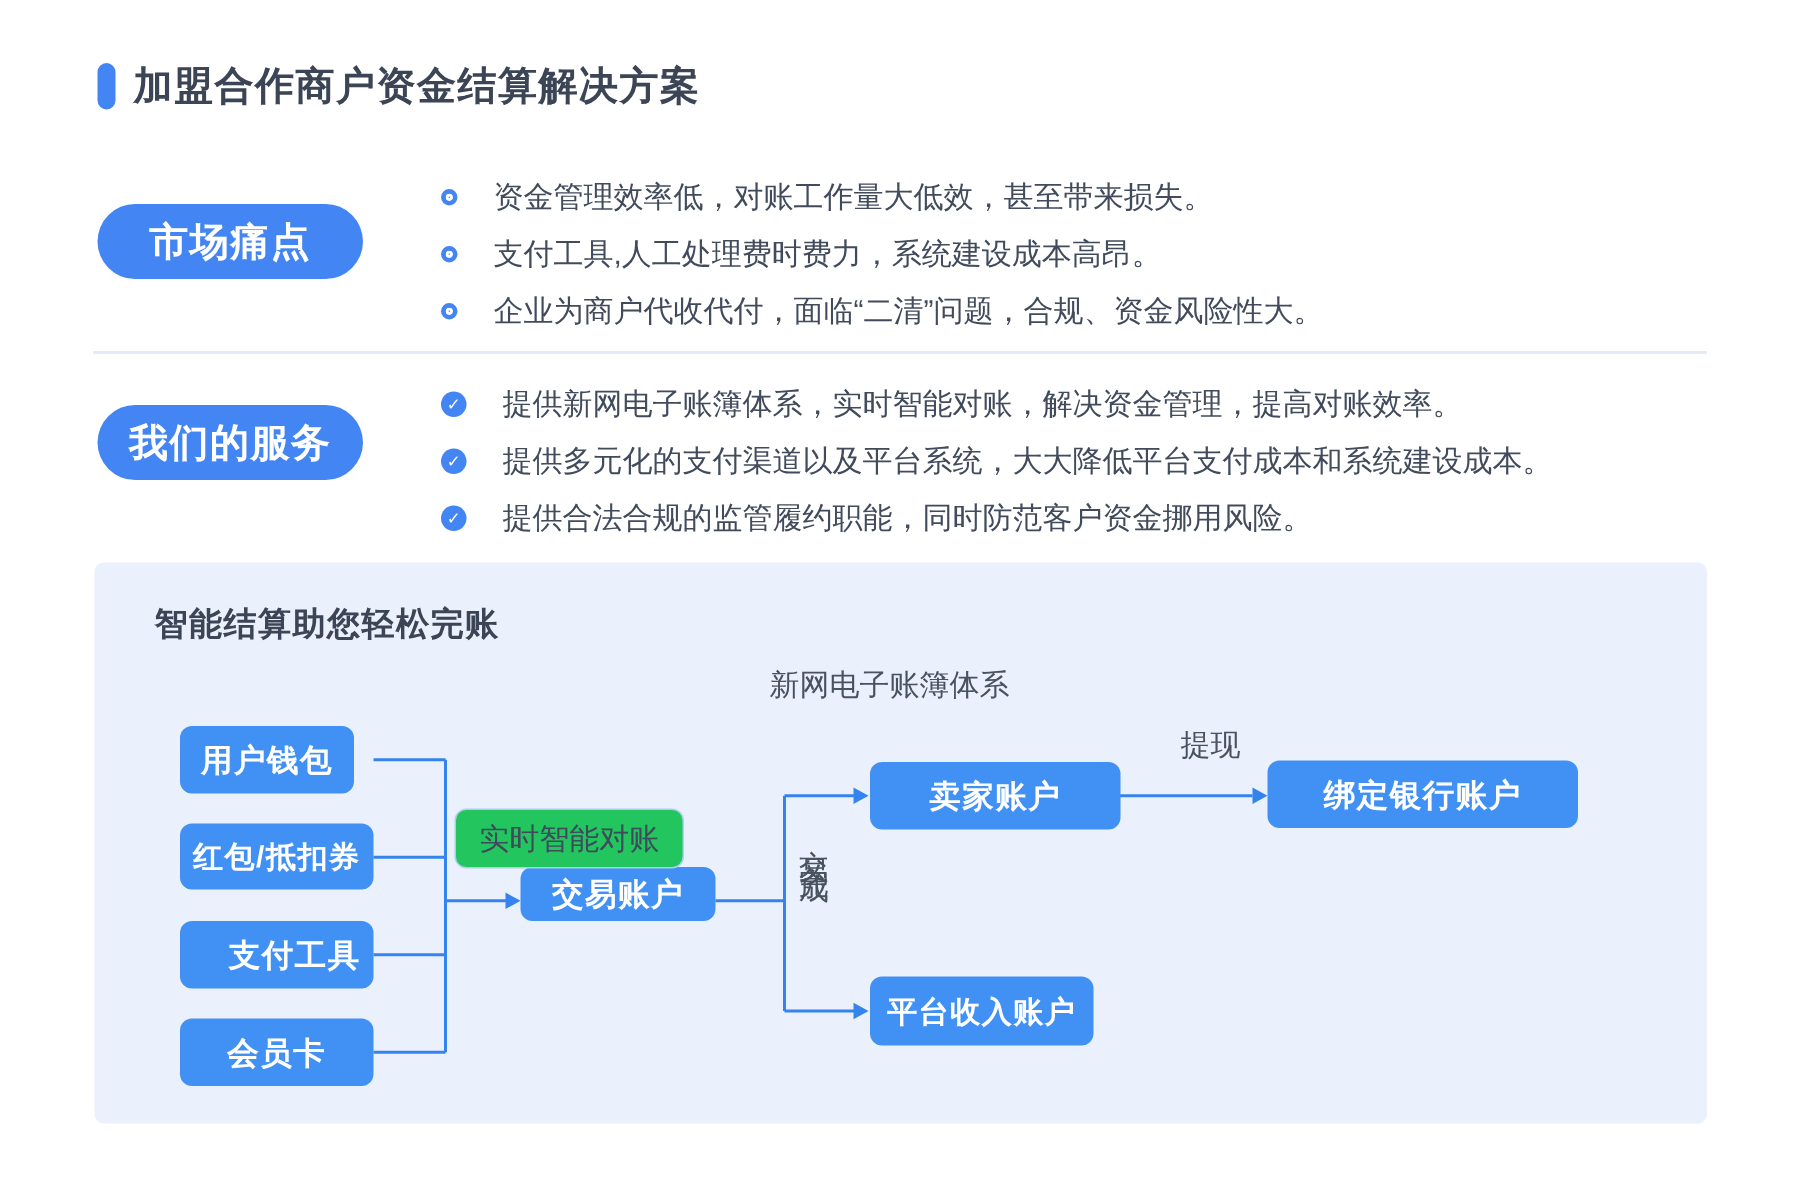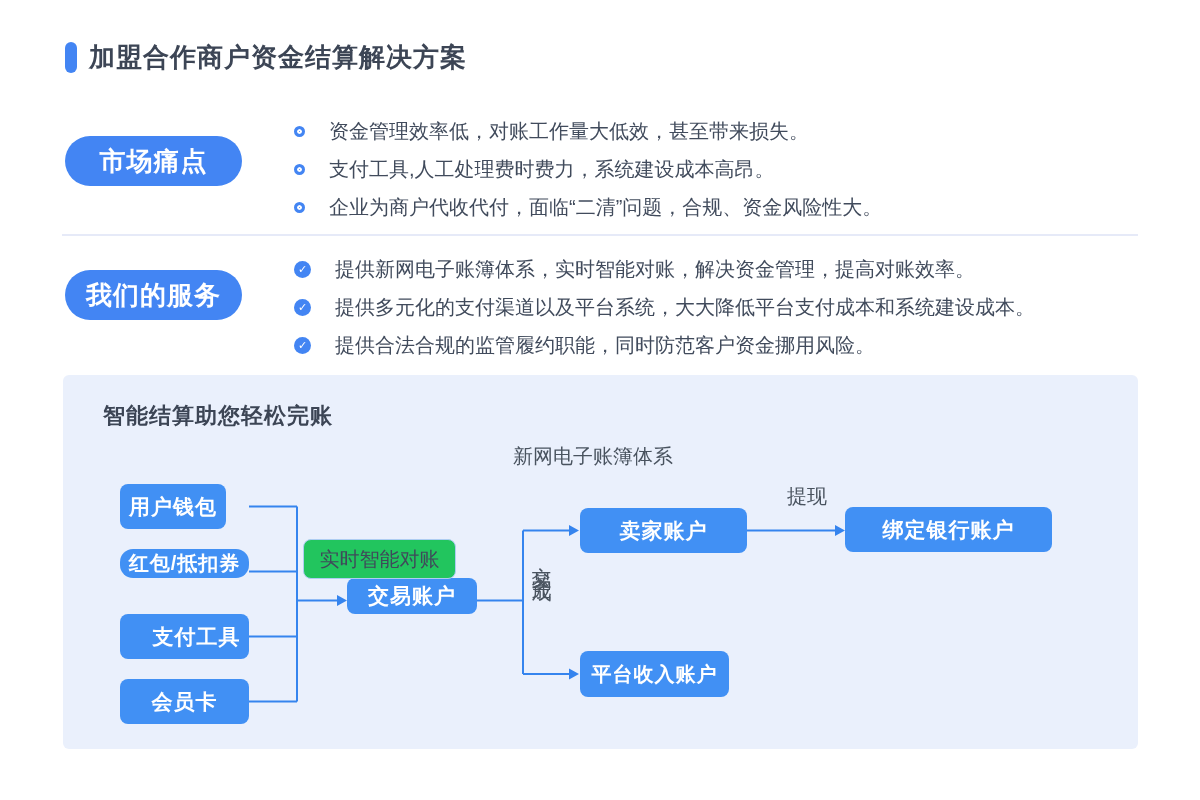--- a/index.html
+++ b/index.html
@@ -125,22 +125,22 @@
       <polygon class="arrowhead" points="506,150 516,155.5 506,161"></polygon>
 
       <path class="connector" d="M460 299 H507"></path>
       <polygon class="arrowhead" points="506,293.5 516,299 506,304.5"></polygon>
 
       <path class="connector" d="M678 155.5 H772"></path>
       <polygon class="arrowhead" points="678,150 668,155.5 678,161"></polygon>
       <polygon class="arrowhead" points="772,150 782,155.5 772,161"></polygon>
     </svg>
 
-    <div class="flow-box" style="left:57px;top:109px;width:106px;height:45px;">用户钱包</div>
-    <div class="flow-box" style="left:57px;top:174px;width:129px;height:29px;font-size:20px;border-radius:13px;">红包/抵扣券</div>
+    <div class="flow-box" style="left:57px;top:109px;width:116px;height:45px;">用户钱包</div>
+    <div class="flow-box" style="left:57px;top:174px;width:129px;height:44px;font-size:20px;">红包/抵扣券</div>
     <div class="flow-box" style="left:57px;top:239px;width:129px;height:45px;padding-left:24px;">支付工具</div>
     <div class="flow-box" style="left:57px;top:304px;width:129px;height:45px;">会员卡</div>
 
     <div class="reconcile-label">实时智能对账</div>
     <div class="flow-box" style="left:284px;top:203px;width:130px;height:36px;">交易账户</div>
 
     <div class="vertical-label">交易完成</div>
 
     <div class="flow-box" style="left:517px;top:133px;width:167px;height:45px;">卖家账户</div>
     <div class="withdraw-label">提现</div>

